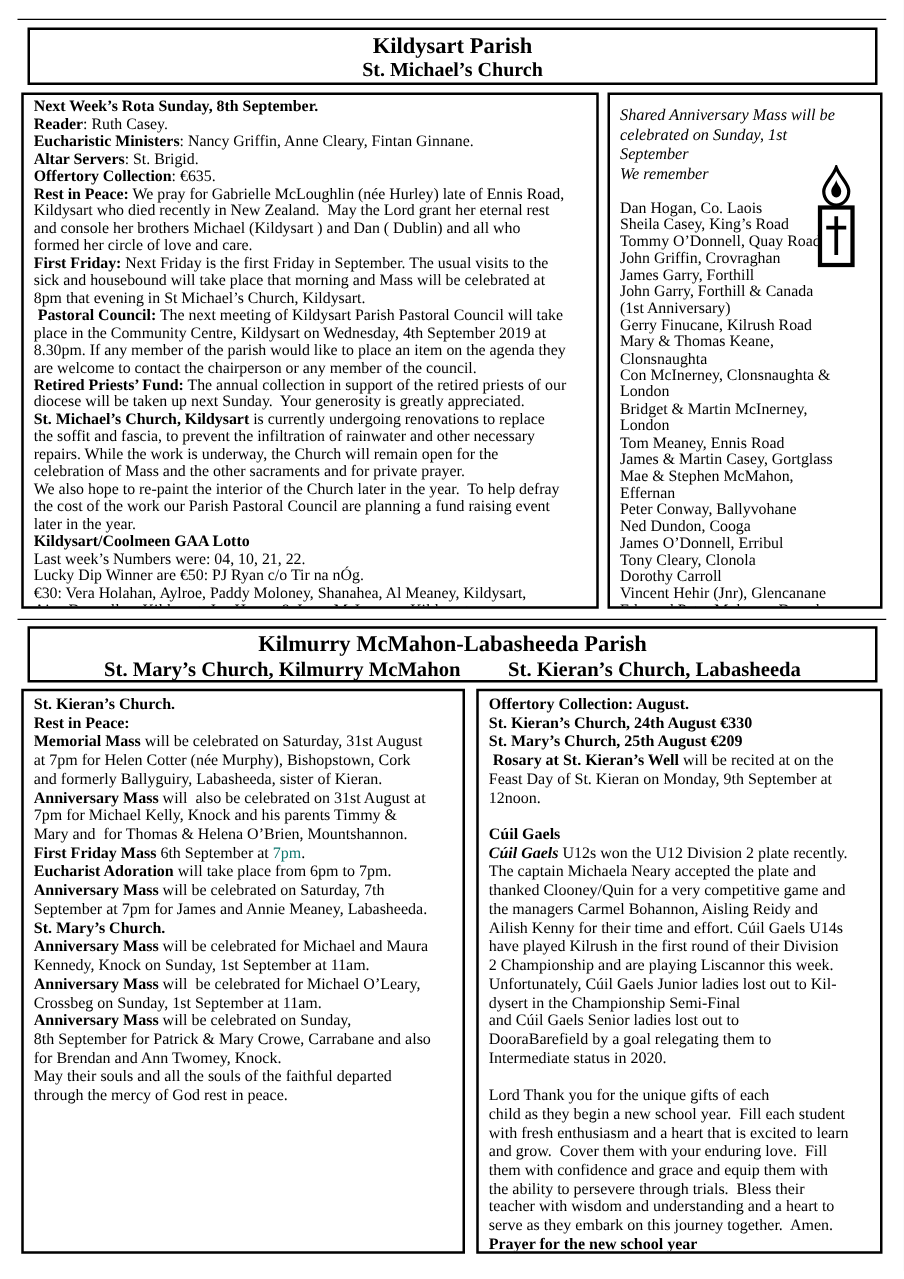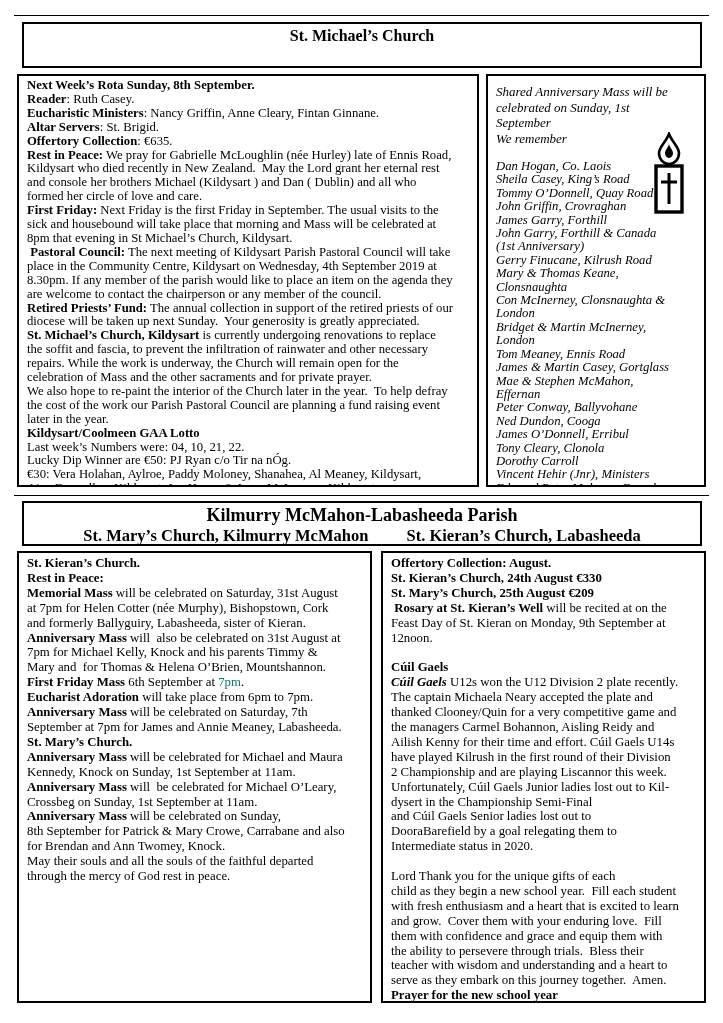--- a/index.html
+++ b/index.html
@@ -25,32 +25,33 @@
               font-size:12.7px;line-height:13.9px;padding-top:8px;}
   .sec2-left{left:17px;top:551px;width:355px;height:452px;
              font-size:12.8px;line-height:14.9px;}
   .sec2-right{left:381px;top:551px;width:325px;height:452px;
               font-size:12.8px;line-height:14.9px;}
   .para{margin:0;white-space:pre-wrap;}
   .rb{font-weight:bold;}
   .ri{font-style:italic;}
   .intro{font-weight:normal;font-style:italic;font-size:13px;line-height:15.5px;
          white-space:pre-wrap;margin-bottom:14px;}
-  .names div{line-height:13.4px;font-style:italic;}
+  .names div{line-height:13.4px;}
   .closing{margin-top:14px;font-weight:bold;font-style:italic;font-size:13px;}
   .candle{position:absolute;right:14px;top:56px;width:42px;height:84px;}
 </style>
 </head>
 <body>
 
 <div class="page">
 
   <div class="rule rule-top"></div>
 
   <div class="hdrbox hdr1">
+    <div class="hdr-title">Kildysart Parish</div>
     <div class="hdr-sub">St. Michael’s Church</div>
   </div>
 
   <div class="sec sec1-left">
       <p class="para"><span class="rb">Next Week’s Rota Sunday, 8th September.</span></p>
       <p class="para"><span class="rb">Reader</span><span>: Ruth Casey.</span></p>
       <p class="para"><span class="rb">Eucharistic Ministers</span><span>: Nancy Griffin, Anne Cleary, Fintan Ginnane.</span></p>
       <p class="para"><span class="rb">Altar Servers</span><span>: St. Brigid.</span></p>
       <p class="para"><span class="rb">Offertory Collection</span><span>: €635.</span></p>
       <p class="para"><span class="rb">Rest in Peace:</span><span> We pray for Gabrielle McLoughlin (née Hurley) late of Ennis Road, Kildysart who died recently in New Zealand.  May the Lord grant her eternal rest and console her brothers Michael (Kildysart ) and Dan ( Dublin) and all who formed her circle of love and care.</span></p>
@@ -92,21 +93,21 @@
         <div>Con McInerney, Clonsnaughta &amp; London</div>
         <div>Bridget &amp; Martin McInerney, London</div>
         <div>Tom Meaney, Ennis Road</div>
         <div>James &amp; Martin Casey, Gortglass</div>
         <div>Mae &amp; Stephen McMahon, Effernan</div>
         <div>Peter Conway, Ballyvohane</div>
         <div>Ned Dundon, Cooga</div>
         <div>James O’Donnell, Erribul</div>
         <div>Tony Cleary, Clonola</div>
         <div>Dorothy Carroll</div>
-        <div>Vincent Hehir (Jnr), Ministers</div>
+        <div>Vincent Hehir (Jnr), Glencanane</div>
         <div>Edmund Peter Moloney, Derrylea</div>
         <div>Thomas O’Brien, Rosshill</div>
       </div>
     <div class="closing">May they Rest in Peace</div>
   </div>
 
   <div class="rule rule-mid"></div>
 
   <div class="hdrbox hdr2">
     <div class="hdr-title">Kilmurry McMahon-Labasheeda Parish</div>

